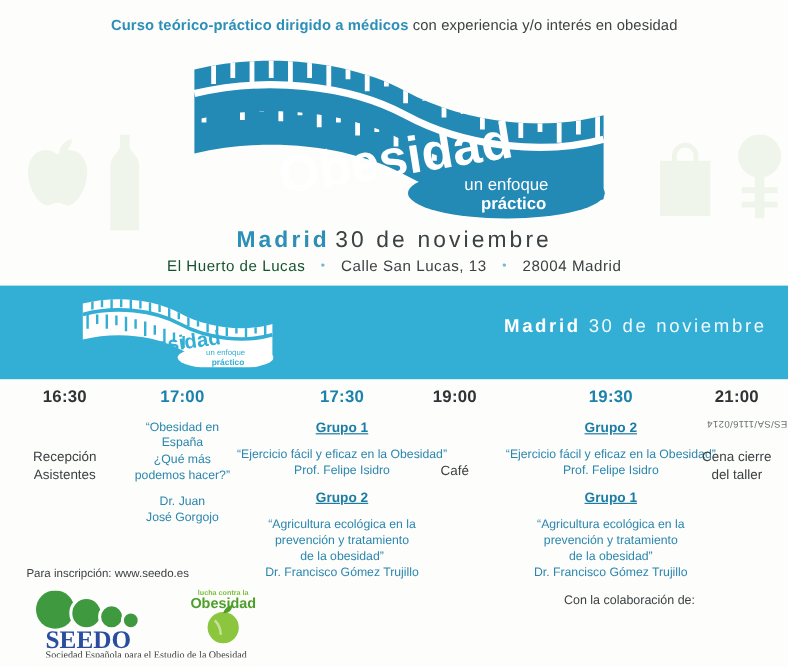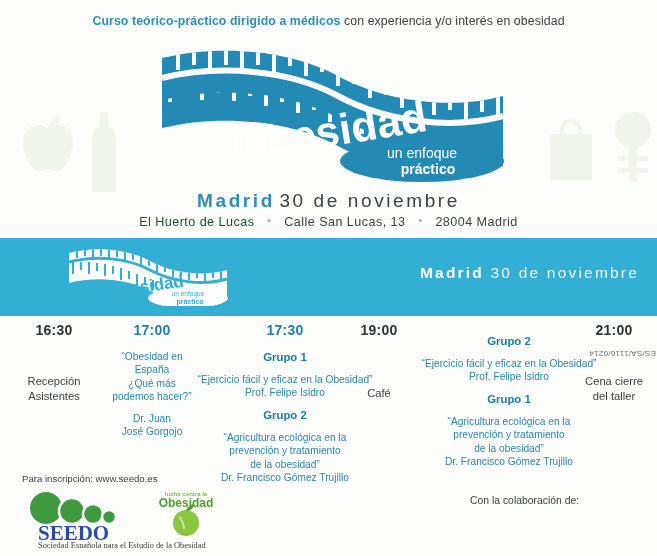--- a/index.html
+++ b/index.html
@@ -58,21 +58,21 @@
 
   
   .sched{position:absolute;left:0;top:322px;width:657px;height:145px;}
   .col{position:absolute;text-align:center;}
   .time{font-size:14px;font-weight:bold;letter-spacing:.2px;}
   .time.blue{color:#1b82ad;}
   .time.dark{color:#2f3437;}
 
   .body-txt{font-size:10.2px;line-height:13.4px;color:#2a86ae;}
   .body-dark{font-size:11.2px;line-height:14.5px;color:#3c4144;}
-  .grupo{font-size:11.4px;font-weight:bold;color:#1b7ca6;line-height:15px;}
+  .grupo{font-size:11.4px;font-weight:bold;color:#1b7ca6;line-height:15px;text-decoration:underline;}
   .spk{font-size:10.2px;color:#2a86ae;line-height:13.4px;}
   .gap{height:8px;}
 
   
   .inscr{
     position:absolute;left:22px;top:473px;font-size:9.6px;color:#3c4144;white-space:nowrap;
   }
   .seedo{position:absolute;left:24px;top:492px;width:215px;height:56px;}
   .seedo svg{display:block;}
   .lucha{position:absolute;left:140px;top:487px;width:92px;height:50px;}
@@ -315,20 +315,21 @@
       </div>
       <div class="col" style="left: 334px; width: 90px; top: 0px;">
         <div class="time dark">19:00</div>
         <div style="margin-top: 48px;">
           <div class="body-dark">
             <div>Café</div>
           </div>
         </div>
       </div>
       <div class="col" style="left: 414px; width: 190px; top: 0px;">
+        <div class="time blue">19:30</div>
         <div style="margin-top: 12px;">
           <div class="grupo">
             <div>Grupo 2</div>
           </div>
           <div class="gap"></div>
           <div class="body-txt">
             <div>“Ejercicio fácil y eficaz en la Obesidad”</div>
             <div>Prof. Felipe Isidro</div>
           </div>
           <div class="gap"></div>

